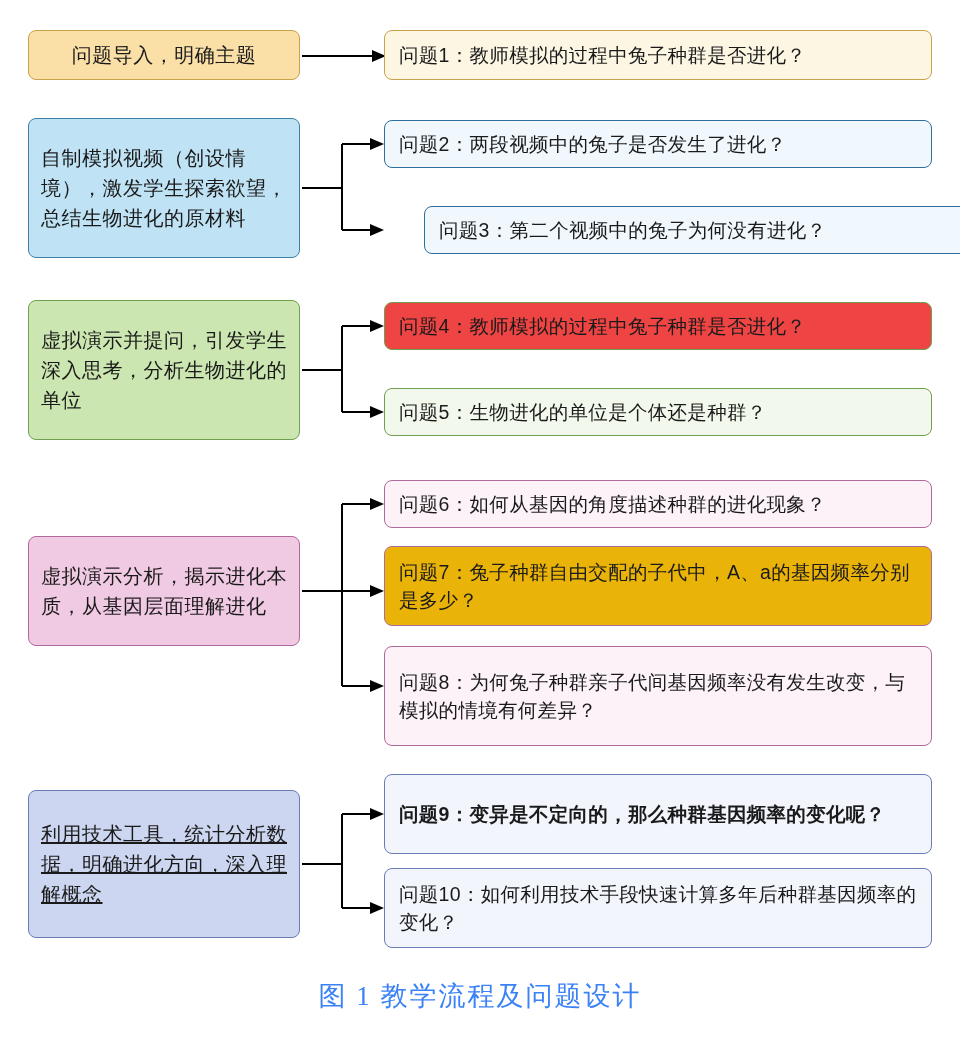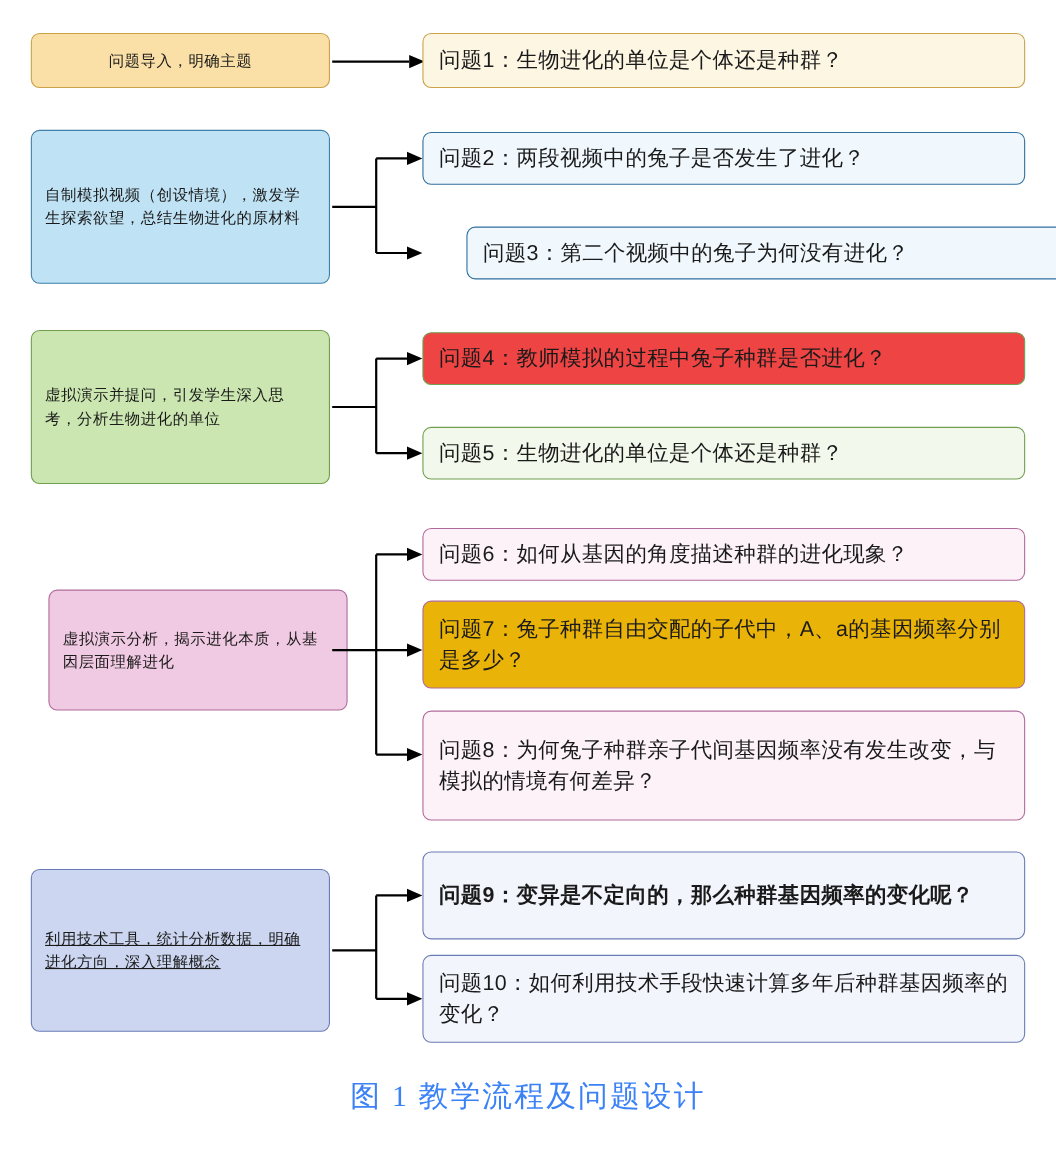--- a/index.html
+++ b/index.html
@@ -18,21 +18,21 @@
   }
   .stage-row {
     position: absolute;
     display: flex;
     align-items: flex-start;
   }
   .stage-box {
     border-radius: 8px;
     border: 1.5px solid #7a7a9a;
     padding: 10px 12px;
-    font-size: 14px;
+    font-size: 20px;
     line-height: 1.5;
     color: #1a1a1a;
     display: flex;
     align-items: center;
     letter-spacing: 0.5px;
   }
   .q-box {
     border-radius: 8px;
     border: 1.5px solid #6a6a8a;
     padding: 9px 14px;
@@ -66,21 +66,21 @@
   <div class="stage-row" style="left:28px; top:30px;">
     <div class="stage-box" style="width:272px; height:50px; background:#fadfa6; border-color:#c9a24a; justify-content:center;">
       <span>问题导入，明确主题</span>
     </div>
   </div>
   <svg class="connector" style="left:300px; top:30px;" width="100" height="56">
     <line x1="2" y1="26" x2="72" y2="26" stroke="#000" stroke-width="2"></line>
     <polygon points="72,20 86,26 72,32" fill="#000"></polygon>
   </svg>
   <div class="q-box" style="position:absolute; left:384px; top:30px; width:548px; height:50px; background:#fdf6e3; border-color:#c9a24a;">
-    <span>问题1：生物进化的单位是个体还是种群？</span>
+    <span>问题1：教师模拟的过程中兔子种群是否进化？</span>
   </div>
 
   <div class="stage-box" style="position:absolute; left:28px; top:118px; width:272px; height:140px; background:#bfe3f5; border-color:#3f7fa8;">
     <span>自制模拟视频（创设情境），激发学生探索欲望，总结生物进化的原材料</span>
   </div>
   <svg class="connector" style="left:300px; top:118px;" width="92" height="142">
     <line x1="2" y1="70" x2="42" y2="70" stroke="#000" stroke-width="2"></line>
     <line x1="42" y1="26" x2="42" y2="112" stroke="#000" stroke-width="2"></line>
     <line x1="42" y1="26" x2="70" y2="26" stroke="#000" stroke-width="2"></line>
     <polygon points="70,20 84,26 70,32" fill="#000"></polygon>
@@ -105,21 +105,21 @@
     <line x1="42" y1="112" x2="70" y2="112" stroke="#000" stroke-width="2"></line>
     <polygon points="70,106 84,112 70,118" fill="#000"></polygon>
   </svg>
   <div class="q-box" style="position:absolute; left:384px; top:302px; width:548px; height:48px; background:#ef4444; border-color:#6f9f4f;">
     <span>问题4：教师模拟的过程中兔子种群是否进化？</span>
   </div>
   <div class="q-box" style="position:absolute; left:384px; top:388px; width:548px; height:48px; background:#f2f9ec; border-color:#6f9f4f;">
     <span>问题5：生物进化的单位是个体还是种群？</span>
   </div>
 
-  <div class="stage-box" style="position:absolute; left:44px; top:536px; width:272px; height:110px; background:#f0c9e2; border-color:#b06a9a;">
+  <div class="stage-box" style="position:absolute; left:28px; top:536px; width:272px; height:110px; background:#f0c9e2; border-color:#b06a9a;">
     <span>虚拟演示分析，揭示进化本质，从基因层面理解进化</span>
   </div>
   <svg class="connector" style="left:300px; top:470px;" width="92" height="250">
     <line x1="2" y1="121" x2="42" y2="121" stroke="#000" stroke-width="2"></line>
     <line x1="42" y1="34" x2="42" y2="216" stroke="#000" stroke-width="2"></line>
     <line x1="42" y1="34" x2="70" y2="34" stroke="#000" stroke-width="2"></line>
     <polygon points="70,28 84,34 70,40" fill="#000"></polygon>
     <line x1="42" y1="121" x2="70" y2="121" stroke="#000" stroke-width="2"></line>
     <polygon points="70,115 84,121 70,127" fill="#000"></polygon>
     <line x1="42" y1="216" x2="70" y2="216" stroke="#000" stroke-width="2"></line>

